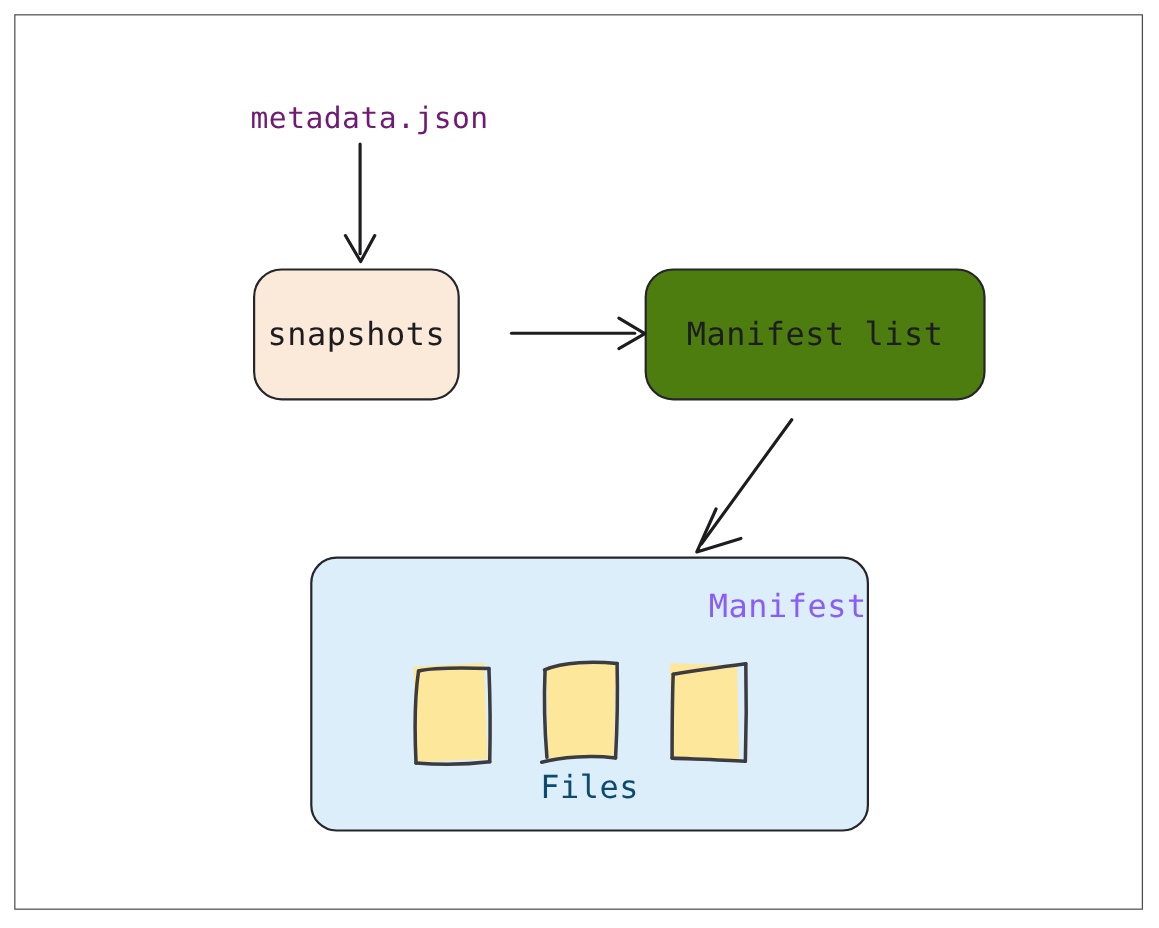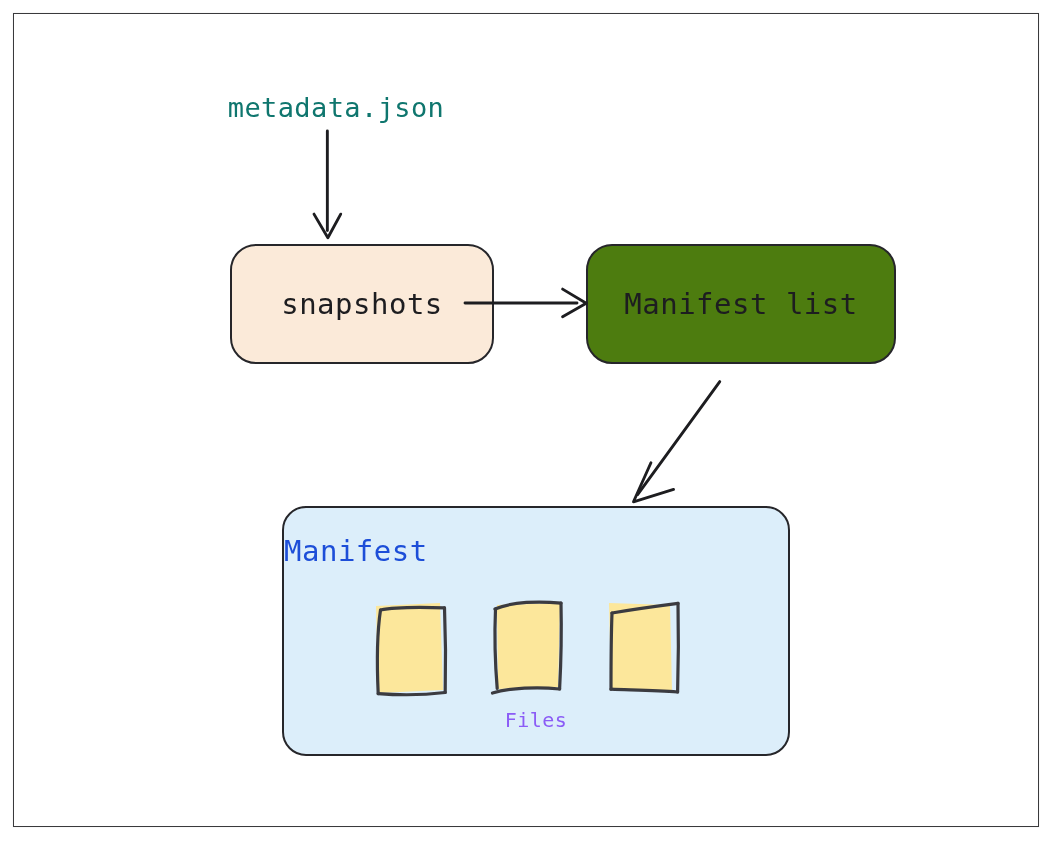--- a/index.html
+++ b/index.html
@@ -42,21 +42,21 @@
     display: flex;
     align-items: center;
     justify-content: center;
     color: #1d1d20;
     letter-spacing: 0.5px;
   }
 
   .node-snapshots {
     left: 216px;
     top: 230px;
-    width: 264px;
+    width: 188px;
     height: 120px;
     background: #fbead9;
     border: 2.4px solid #26262a;
     border-radius: 26px;
     font-size: 29px;
     justify-content: center;
   }
 
   .node-manifest-list {
     left: 572px;
@@ -81,43 +81,43 @@
   }
 
   
   .label-metadata {
     position: absolute;
     left: 202px;
     top: 78px;
     width: 240px;
     text-align: center;
     font-size: 27px;
-    color: #0f766e;
+    color: #701a75;
     letter-spacing: 0.4px;
   }
 
   .group-title {
     position: absolute;
     left: 0;
     top: 26px;
     width: 100%;
-    text-align: left;
-    font-size: 29px;
-    color: #1d4ed8;
+    text-align: right;
+    font-size: 29px;
+    color: #8b5cf6;
     letter-spacing: 0.5px;
   }
 
   .group-footer {
     position: absolute;
     left: 0;
     bottom: 22px;
     width: 100%;
     text-align: center;
-    font-size: 20px;
-    color: #8b5cf6;
+    font-size: 29px;
+    color: #0c4a6e;
     letter-spacing: 0.5px;
   }
 
   
   .files-row {
     position: absolute;
     left: 0;
     top: 88px;
     width: 100%;
     height: 112px;

